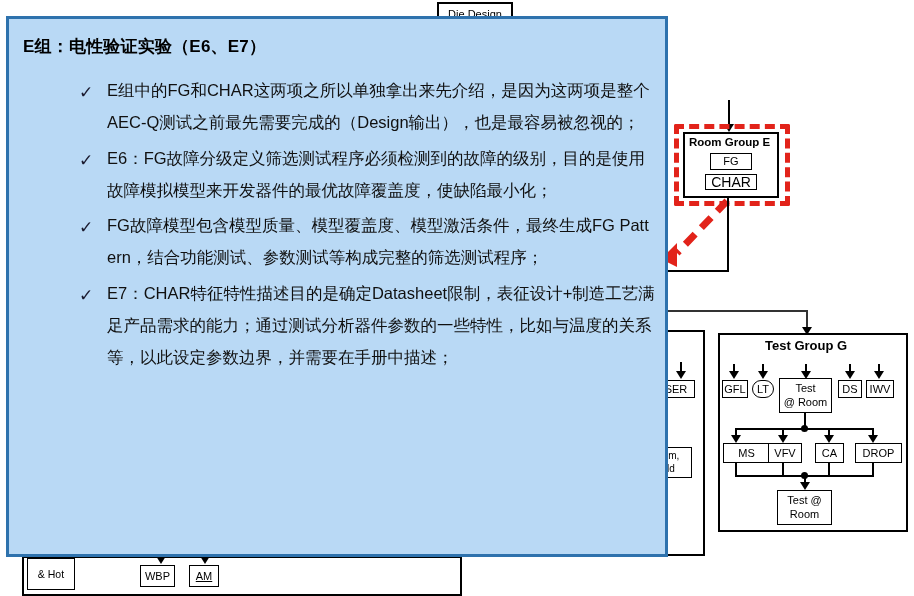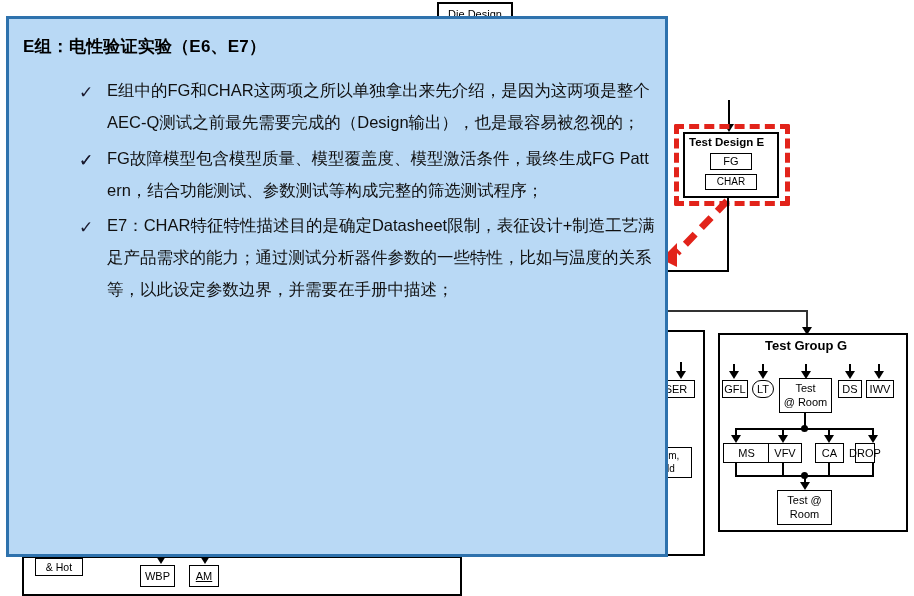--- a/index.html
+++ b/index.html
@@ -140,23 +140,23 @@
 <div id="screen">
 
   <div class="diagram-layer">
 
     <div class="node" style="left:437px; top:2px; width:76px; height:24px; font-size:11px;">Die Design</div>
 
     <div class="line-v line-black" style="left:728px; top:100px; height:26px;"></div>
     <div class="arrow-down" style="left:724px; top:124px;"></div>
 
     <div class="group-box" style="left:683px; top:132px; width:96px; height:66px;"></div>
-    <div class="group-title" style="left:689px; top:136px; font-size:11.5px;">Test Design E</div>
+    <div class="group-title" style="left:689px; top:136px; font-size:11.5px;">Room Group E</div>
     <div class="node thin" style="left:710px; top:153px; width:42px; height:17px; font-size:11px;">FG</div>
-    <div class="node thin" style="left:705px; top:174px; width:52px; height:16px; font-size:10px;text-align:right;">CHAR</div>
+    <div class="node thin" style="left:705px; top:174px; width:52px; height:16px; font-size:14px;text-align:right;">CHAR</div>
 
     <div class="red-dash" style="left:674px; top:124px; width:116px; height:82px;"></div>
 
     <svg class="red-arrow-line" style="left:655px; top:195px; width:80px; height:85px;" viewBox="0 0 80 85">
       <line x1="72" y1="6" x2="22" y2="58" stroke="#e2231a" stroke-width="7" stroke-dasharray="14 9" stroke-linecap="butt"></line>
       <polygon points="22,72 6,64 22,48" fill="#e2231a"></polygon>
     </svg>
 
     <div class="line-v line-black" style="left:727px; top:198px; height:74px;"></div>
     <div class="line-h line-black" style="left:660px; top:270px; width:69px;"></div>
@@ -202,51 +202,52 @@
     <div class="line-v line-black" style="left:782px; top:428px; height:10px;"></div>
     <div class="arrow-down" style="left:778px; top:435px;"></div>
     <div class="line-v line-black" style="left:828px; top:428px; height:10px;"></div>
     <div class="arrow-down" style="left:824px; top:435px;"></div>
     <div class="line-v line-black" style="left:872px; top:428px; height:10px;"></div>
     <div class="arrow-down" style="left:868px; top:435px;"></div>
 
     <div class="node thin" style="left:723px; top:443px; width:47px; height:20px; font-size:11px;">MS</div>
     <div class="node thin" style="left:768px; top:443px; width:34px; height:20px; font-size:11px;">VFV</div>
     <div class="node thin" style="left:815px; top:443px; width:29px; height:20px; font-size:11px;">CA</div>
-    <div class="node thin" style="left:855px; top:443px; width:20px; height:20px; font-size:11px;">DROP</div>
+    <div class="node thin" style="left:855px; top:443px; width:47px; height:20px; font-size:11px;">DROP</div>
 
     <div class="line-v line-black" style="left:735px; top:463px; height:14px;"></div>
     <div class="line-v line-black" style="left:782px; top:463px; height:14px;"></div>
     <div class="line-v line-black" style="left:828px; top:463px; height:14px;"></div>
     <div class="line-v line-black" style="left:872px; top:463px; height:14px;"></div>
     <div class="line-h line-black" style="left:735px; top:475px; width:139px;"></div>
     <div class="dot" style="left:801px; top:472px;"></div>
     <div class="line-v line-black" style="left:804px; top:475px; height:10px;"></div>
     <div class="arrow-down" style="left:800px; top:482px;"></div>
     <div class="node thin" style="left:777px; top:490px; width:55px; height:35px; font-size:11px; line-height:1.25;">Test @
 Room</div>
 
     <div class="group-box" style="left:22px; top:556px; width:440px; height:40px;"></div>
-    <div class="node thin" style="left:27px; top:558px; width:48px; height:18px; font-size:10.5px;margin-left:8px;">&amp; Hot</div>
+    <div class="node thin" style="left:27px; top:558px; width:48px; height:32px; font-size:10.5px;">&amp; Hot</div>
     <div class="arrow-down" style="left:156px; top:556px;"></div>
     <div class="arrow-down" style="left:200px; top:556px;"></div>
     <div class="node thin" style="left:140px; top:565px; width:35px; height:22px; font-size:11px;">WBP</div>
     <div class="node thin" style="left:189px; top:565px; width:30px; height:22px; font-size:11px; text-decoration:underline;">AM</div>
   </div>
 
   <div class="callout">
     <div class="callout-title">E组：电性验证实验（E6、E7）</div>
 
     <div class="bullets">
       <div class="bullet">
         <span class="tick">✓</span>
         <span class="txt">E组中的FG和CHAR这两项之所以单独拿出来先介绍，是因为这两项是整个AEC-Q测试之前最先需要完成的（Design输出），也是最容易被忽视的；</span>
       </div>
       <div class="bullet">
         <span class="tick">✓</span>
+        <span class="txt">E6：FG故障分级定义筛选测试程序必须检测到的故障的级别，目的是使用故障模拟模型来开发器件的最优故障覆盖度，使缺陷最小化；</span>
       </div>
       <div class="bullet">
         <span class="tick">✓</span>
         <span class="txt">FG故障模型包含模型质量、模型覆盖度、模型激活条件，最终生成FG Pattern，结合功能测试、参数测试等构成完整的筛选测试程序；</span>
       </div>
       <div class="bullet">
         <span class="tick">✓</span>
         <span class="txt">E7：CHAR特征特性描述目的是确定Datasheet限制，表征设计+制造工艺满足产品需求的能力；通过测试分析器件参数的一些特性，比如与温度的关系等，以此设定参数边界，并需要在手册中描述；</span>
       </div>
     </div>

